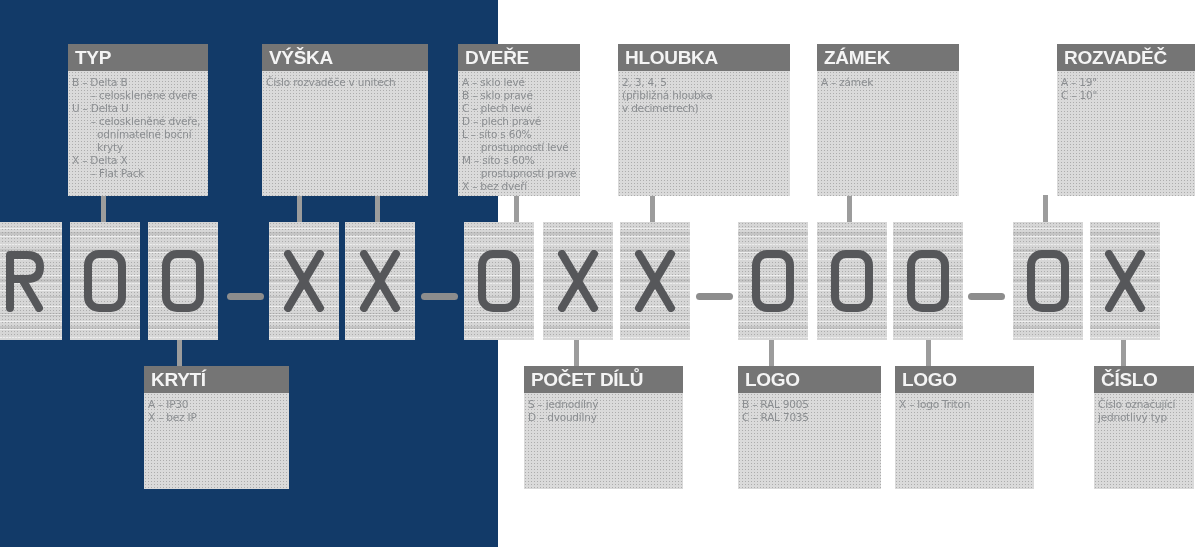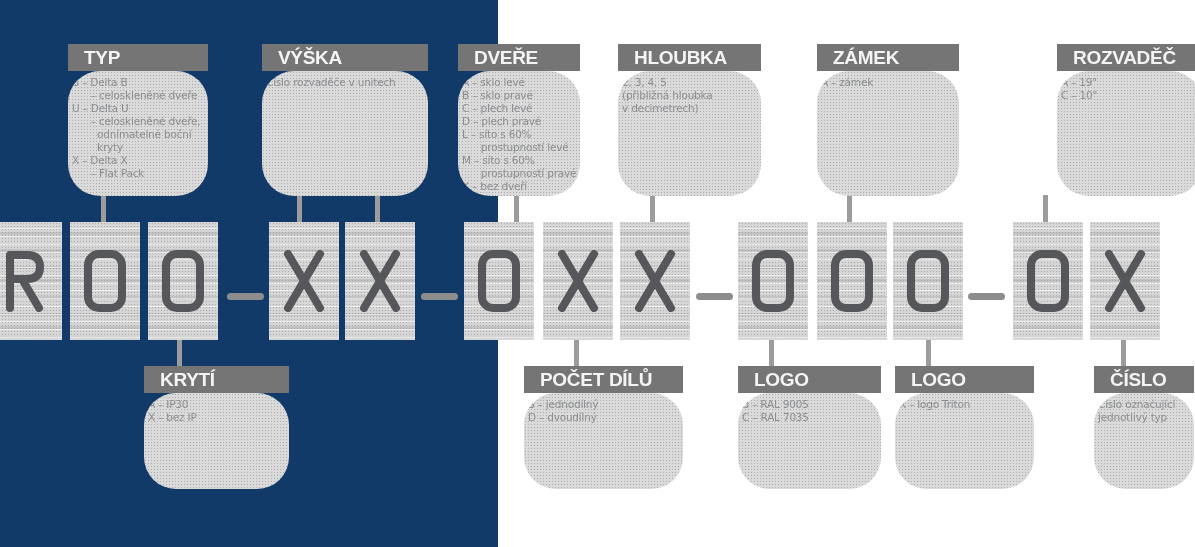--- a/index.html
+++ b/index.html
@@ -10,37 +10,37 @@
   .bg-left{
     position:absolute;left:0;top:0;width:498px;height:547px;
     background:#123a68;z-index:0;
   }
   
   .callout{position:absolute;z-index:3;}
   .callout-header{
     height:27px;background:#757575;color:#f4f4f4;
     font-family:"Liberation Sans","DejaVu Sans",sans-serif;
     font-weight:bold;font-size:19px;line-height:28px;
-    padding-left:16px;letter-spacing:-0.3px;overflow:hidden;white-space:nowrap;
+    padding-left:7px;letter-spacing:-0.3px;overflow:hidden;white-space:nowrap;
   }
   .callout-body{
     background-color:#dadada;
     background-image:radial-gradient(rgba(125,125,125,0.5) 0.8px, rgba(0,0,0,0) 0.95px);
     background-size:3px 3px;
     color:#8b8e91;font-size:10.5px;line-height:13px;letter-spacing:-0.2px;
-    white-space:pre;padding:5px 4px;box-sizing:border-box;overflow:hidden;border-radius:32px;
+    white-space:pre;padding:5px 4px;box-sizing:border-box;overflow:hidden;
   }
   .callout.top{top:44px;}
   .callout.top .callout-body{height:125px;}
   .callout.bottom{top:366px;}
   .callout.bottom .callout-body{height:96px;}
   #c-typ{left:68px;width:140px;}
   #c-vyska{left:262px;width:166px;}
   #c-dvere{left:458px;width:122px;}
-  #c-hloubka{left:618px;width:143px;}
+  #c-hloubka{left:618px;width:172px;}
   #c-zamek{left:817px;width:142px;}
   #c-rozvadec{left:1057px;width:145px;}
   #c-kryti{left:144px;width:145px;}
   #c-pocet{left:524px;width:159px;}
   #c-barva{left:738px;width:143px;}
   #c-logo{left:895px;width:139px;}
   #c-cislo{left:1094px;width:100px;}
   
   .connector{position:absolute;width:5px;height:27px;background:#9c9c9c;z-index:1;}
   .connector.top{top:195px;}

